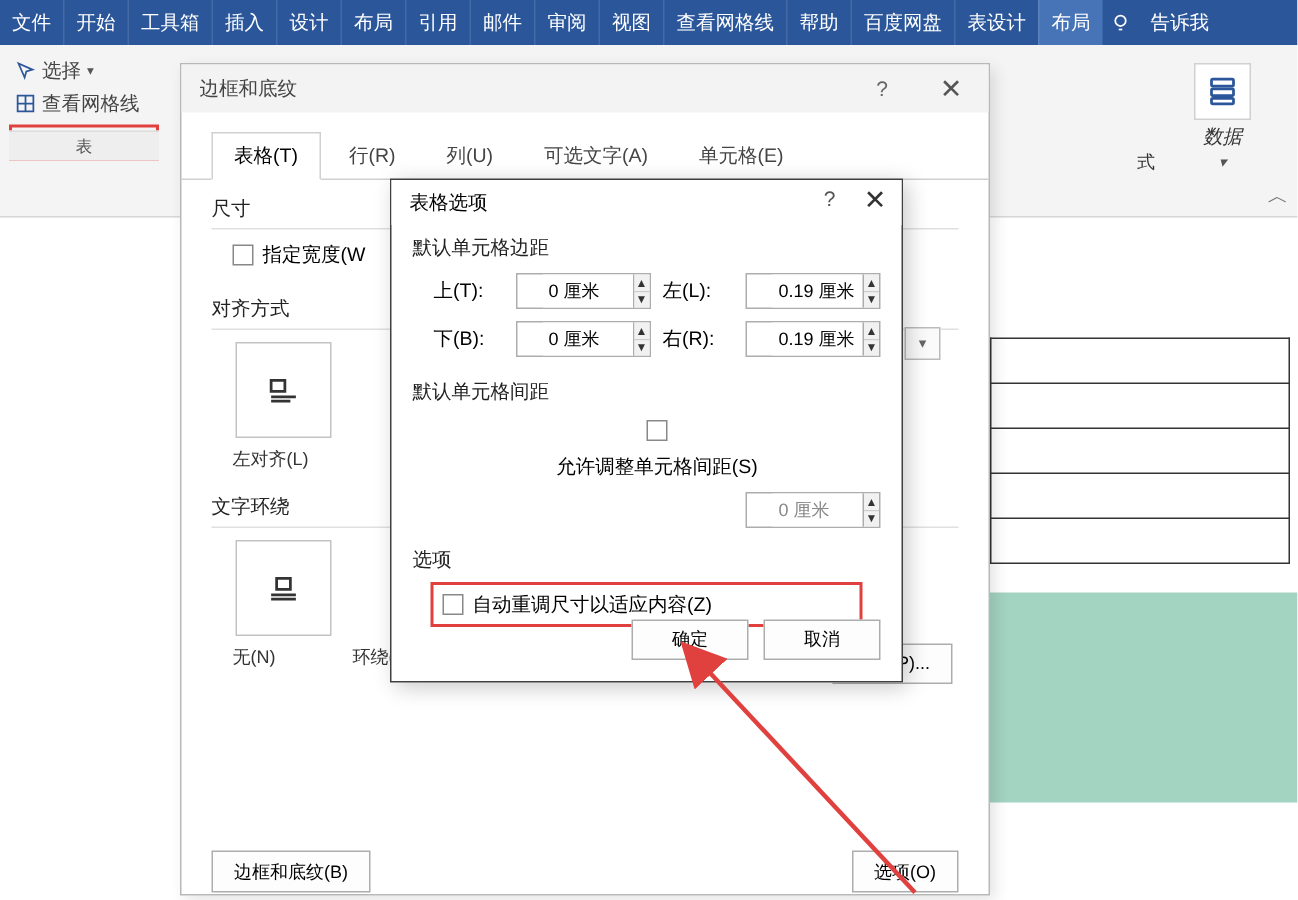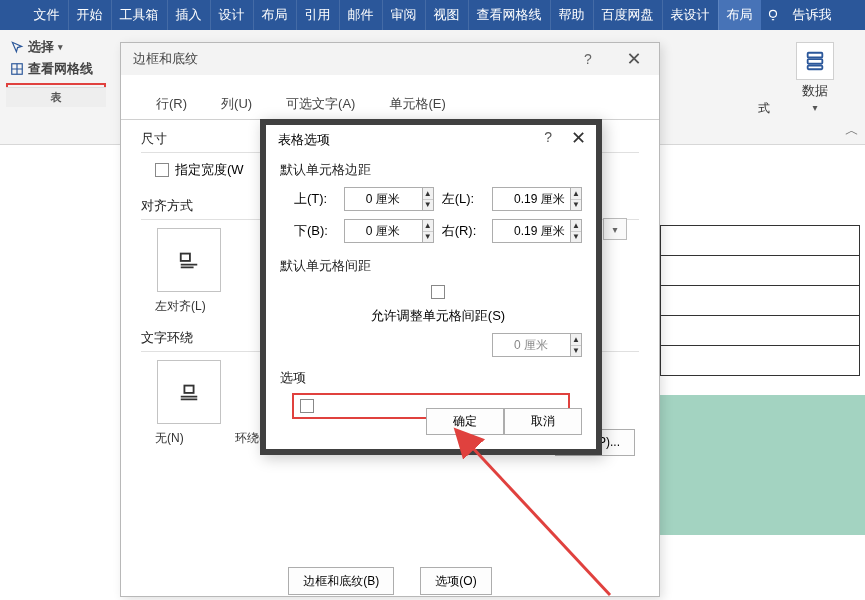--- a/index.html
+++ b/index.html
@@ -1,36 +1,36 @@
 <!DOCTYPE html>
 <html><head>
 <meta charset="utf-8">
 <style>
   * { box-sizing: border-box; margin:0; padding:0; font-family: "Microsoft YaHei", SimSun, Arial, sans-serif; font-size:13px; }
   body { width:865px; height:600px; background:#fff; position:relative; overflow:hidden;}
   
   
-  .ribbon-tabs { display:flex; align-items:center; background:#2b579a; color:#fff; height:30px;justify-content:center;}
+  .ribbon-tabs { display:flex; align-items:center; background:#2b579a; color:#fff; height:30px;}
   .ribbon-tab { padding:0 8px; height:30px; line-height:30px; font-size:13px; cursor:pointer; border-left:1px solid rgba(255,255,255,.12);}
   .ribbon-tab.first{border-left:none;}
   .ribbon-tab.active { background:#4773b7; }
   .ribbon-icon { width:24px; height:30px; display:flex; align-items:center; justify-content:center; color:#fff;}
   
   
   .ribbon-panel { background:#f4f4f4; height:115px; border-bottom:1px solid #d7d7d7; position:relative;}
-  .ribbon-group-left { position:absolute; left:6px; top:6px; width:100px;font-weight:bold;}
+  .ribbon-group-left { position:absolute; left:6px; top:6px; width:100px;}
   .rgl-item { display:flex; align-items:center; gap:4px; padding:2px 4px; color:#2b579a; font-size:12px; cursor:pointer;}
   .rgl-item.highlighted { border:2px solid #e0413e; margin-top:3px; padding:1px 3px;}
   .rgl-icon { width:14px; height:14px; display:inline-block;}
   .rgl-label { color:#444;}
   .group-label{position:absolute;left:0; bottom:0;width:100px;text-align:center;font-size:11px;color:#555;background:#eee;padding:2px 0;border-top:1px solid #ddd;}
   
   .ribbon-group-right { position:absolute; right:10px; top:12px; width:80px; text-align:center;}
   .ribbon-btn-sq { width:38px; height:38px; border:1px solid #d0d0d0; margin:0 auto; background:#fff; display:flex; align-items:center; justify-content:center; color:#2b579a;}
-  .ribbon-btn-label{ font-size:12px; color:#333; margin-top:2px;}
+  .ribbon-btn-label{ font-size:12px; color:#333; margin-top:2px;font-style:italic;}
   .dropdown-caret{ font-size:10px; color:#555;}
   .ribbon-style-cut{position:absolute; right:95px; top:70px; font-size:12px; color:#333;}
 
   .collapse-caret{position:absolute; right:6px; bottom:4px; color:#777; font-size:14px; cursor:pointer;}
   
   
   .dialog1 { position:absolute; left:120px; top:42px; width:540px; height:555px; background:#fff; border:1px solid #b8b8b8; box-shadow:3px 3px 10px rgba(0,0,0,.12);}
   .dialog1-title { background:#f3f3f3; height:32px; line-height:32px; padding:0 12px; color:#444; position:relative;}
   .dialog1-title .help{ position:absolute; right:56px; top:0; color:#666; font-size:14px; width:30px; text-align:center; cursor:pointer;}
   .dialog1-title .close{ position:absolute; right:10px; top:0; color:#555; font-size:18px; cursor:pointer; width:30px; text-align:center;}
@@ -49,54 +49,54 @@
   .align-options{ display:flex; gap:12px; margin:8px 0 0 14px;}
   .opt-box{ width:68px; text-align:left;}
   .opt-preview{ width:64px; height:64px; border:1px solid #c3c3c3; background:#fff; margin:0 auto 6px; display:flex; align-items:center; justify-content:center;}
   .mini-icon{ width:22px; height:22px;}
   .opt-label{font-size:12px; color:#333;}
   
   .dlg-bottom-right{position:absolute; right:24px; bottom:140px;}
   .btn{ border:1px solid #adadad; background:#fdfdfd; padding:4px 14px; font-size:12px; cursor:pointer;}
   
   
-  .dialog2{ position:absolute; left:260px; top:119px; width:342px; height:336px; background:#fff; border:6px solid #404040; box-shadow:3px 3px 14px rgba(0,0,0,.22);}
+  .dialog2{ position:absolute; left:260px; top:119px; width:342px; height:336px; background:#fff; border:1px solid #404040; box-shadow:3px 3px 14px rgba(0,0,0,.22);}
   .dialog2-title{ height:30px; display:flex; align-items:center; padding:0 12px; background:#fff; border-bottom:0; position:relative;}
   .dialog2-title .help{ position:absolute; right:44px; top:4px; color:#555; font-size:14px; cursor:pointer;}
   .dialog2-title .close{ position:absolute; right:10px; top:2px; color:#333; font-size:18px; cursor:pointer;}
   
   .dlg2-body{padding:0 14px;}
   .dlg2-label{ margin-top:6px; color:#222;}
   .margins-grid{ display:grid; grid-template-columns: auto 90px auto 90px; column-gap:8px; row-gap:8px; margin:8px 0 0 14px; align-items:center;}
   .spinner{ display:flex; height:24px; border:1px solid #adadad; align-items:stretch; background:#fff;}
   .spinner input{ border:none; width:60px; padding:0 4px; font-size:12px; outline:none;margin-left:17px;}
   .spinner .spins{ width:18px; border-left:1px solid #adadad; display:flex; flex-direction:column;}
   .spin-btn{ flex:1; display:flex; align-items:center; justify-content:center; font-size:8px; color:#333; cursor:pointer; background:#f1f1f1; border-bottom:1px solid #ccc;}
   .spin-btn:last-child{border-bottom:none;}
   .disabled{ color:#999;}
   .spinner.disabled-look{ background:#fff; }
   .spinner.disabled-look input{ color:#888;}
   
   .options-section{ margin-top:12px;}
   .auto-resize-row{ border:2px solid #e0413e; padding:4px 6px; display:flex; align-items:center; gap:6px; margin:6px 12px 0 12px;}
   
-  .dlg2-buttons{ position:absolute; bottom:14px; right:14px; display:flex; }
+  .dlg2-buttons{ position:absolute; bottom:14px; right:14px; display:flex; gap:10px;}
   .btn-wide{ width:78px; text-align:center;}
   
   
   .doc-area{ position:absolute; left:660px; top:225px; width:205px;}
   .doc-table{ border-collapse:collapse; width:200px;}
   .doc-table td{ border:1px solid #333; height:30px;}
   .green-block{ position:absolute; left:660px; top:395px; width:205px; height:140px; background:#a3d3c1;}
   
   
   .arrow-svg{ position:absolute; left:380px; top:425px; pointer-events:none;}
   
   
-  .dlg1-bottom{ position:absolute; bottom:1px; left:20px; right:20px; height:28px; display:flex; justify-content:center; gap:26px;}
+  .dlg1-bottom{ position:absolute; bottom:1px; left:20px; right:20px; height:28px; display:flex; justify-content:space-between; gap:26px;}
   .btn-half{ border:1px solid #adadad; background:#fdfdfd; padding:4px 14px; font-size:12px; cursor:pointer;}
   
   .small-select{ position:absolute; right:32px; top:175px; width:24px; height:22px; border:1px solid #bbb; background:#fafafa; display:flex; align-items:center; justify-content:center; color:#666; font-size:10px; cursor:pointer;}
 </style>
 </head>
 <body>
 
 <div class="ribbon-tabs">
   <div class="ribbon-tab first">文件</div>
   <div class="ribbon-tab">开始</div>
@@ -195,20 +195,21 @@
 </div>
 <div class="green-block"></div>
 
 <div class="dialog1">
   <div class="dialog1-title">
     <span>边框和底纹</span>
     <span class="help">?</span>
     <span class="close">✕</span>
   </div>
   <div class="tabs-row">
+    <div class="dlg-tab active">表格(T)</div>
     <div class="dlg-tab">行(R)</div>
     <div class="dlg-tab">列(U)</div>
     <div class="dlg-tab">可选文字(A)</div>
     <div class="dlg-tab">单元格(E)</div>
   </div>
   <div class="small-select">▾</div>
   <div class="dlg-body">
     <div class="section-label">尺寸</div>
     <div class="section-underline"></div>
     <div class="spec-width-row">
@@ -312,20 +313,21 @@
             <div class="spin-btn">▲</div>
             <div class="spin-btn">▼</div>
           </div>
       </div>
     </div>
 
     <div class="options-section">
       <div class="dlg2-label">选项</div>
       <div class="auto-resize-row">
         <span class="checkbox"></span>
+        <span>自动重调尺寸以适应内容(Z)</span>
       </div>
     </div>
 
     <div class="dlg2-buttons">
       <button class="btn btn-wide">确定</button>
       <button class="btn btn-wide">取消</button>
     </div>
   </div>
 </div>
 

